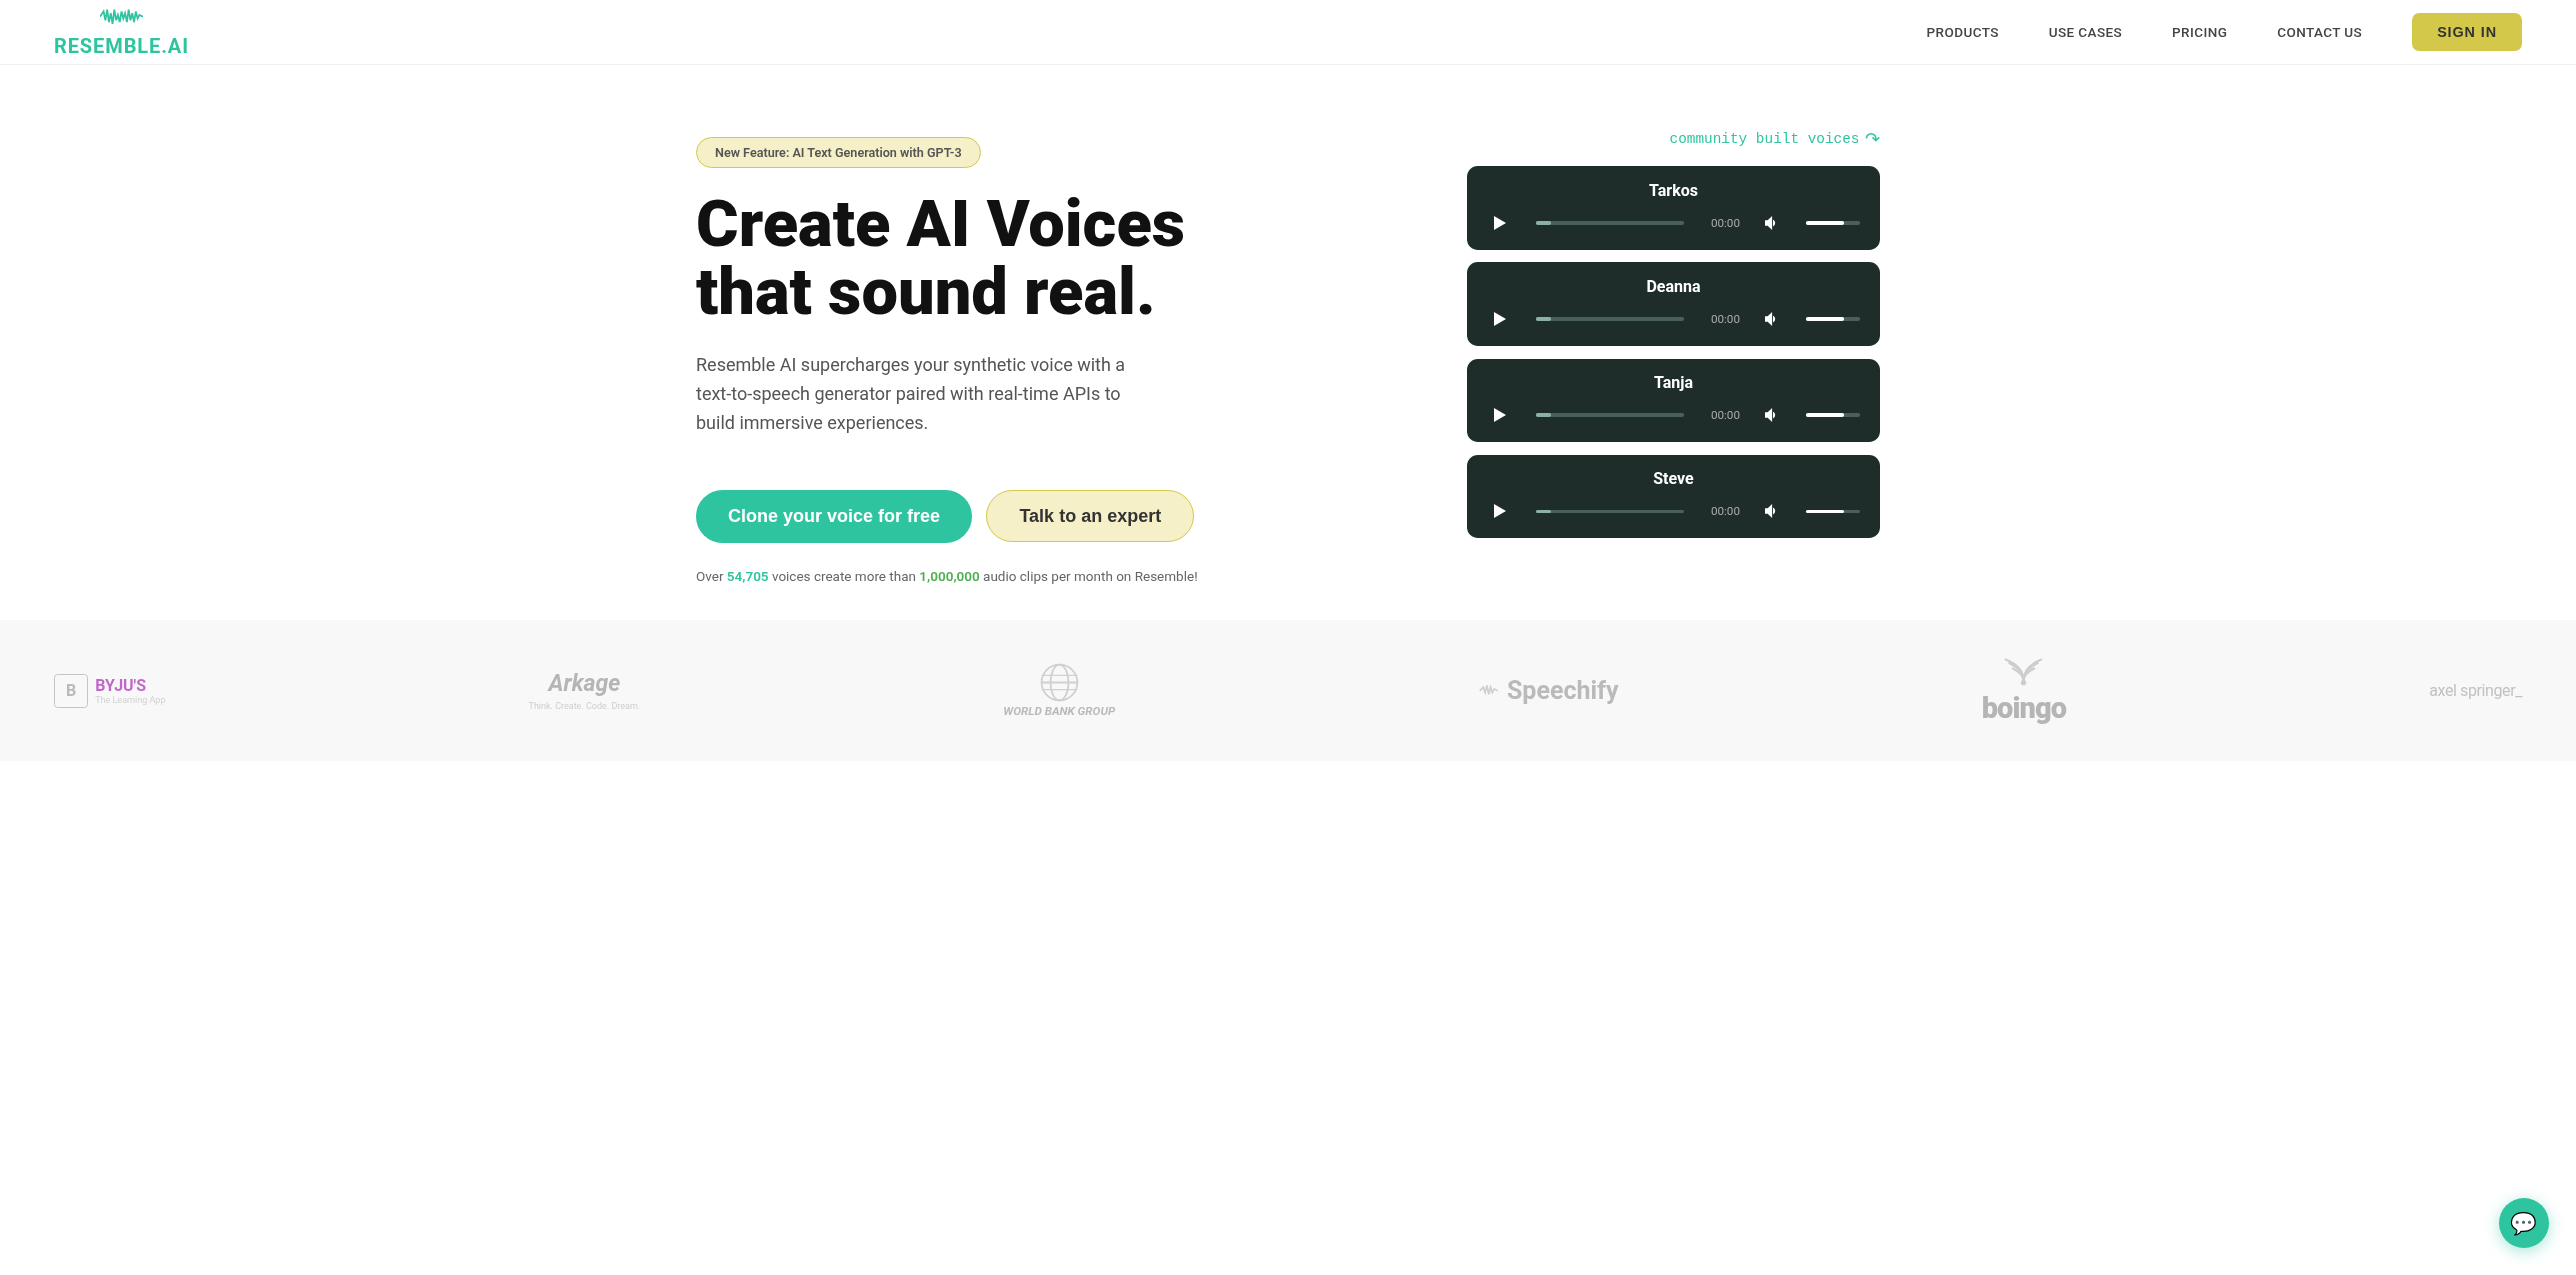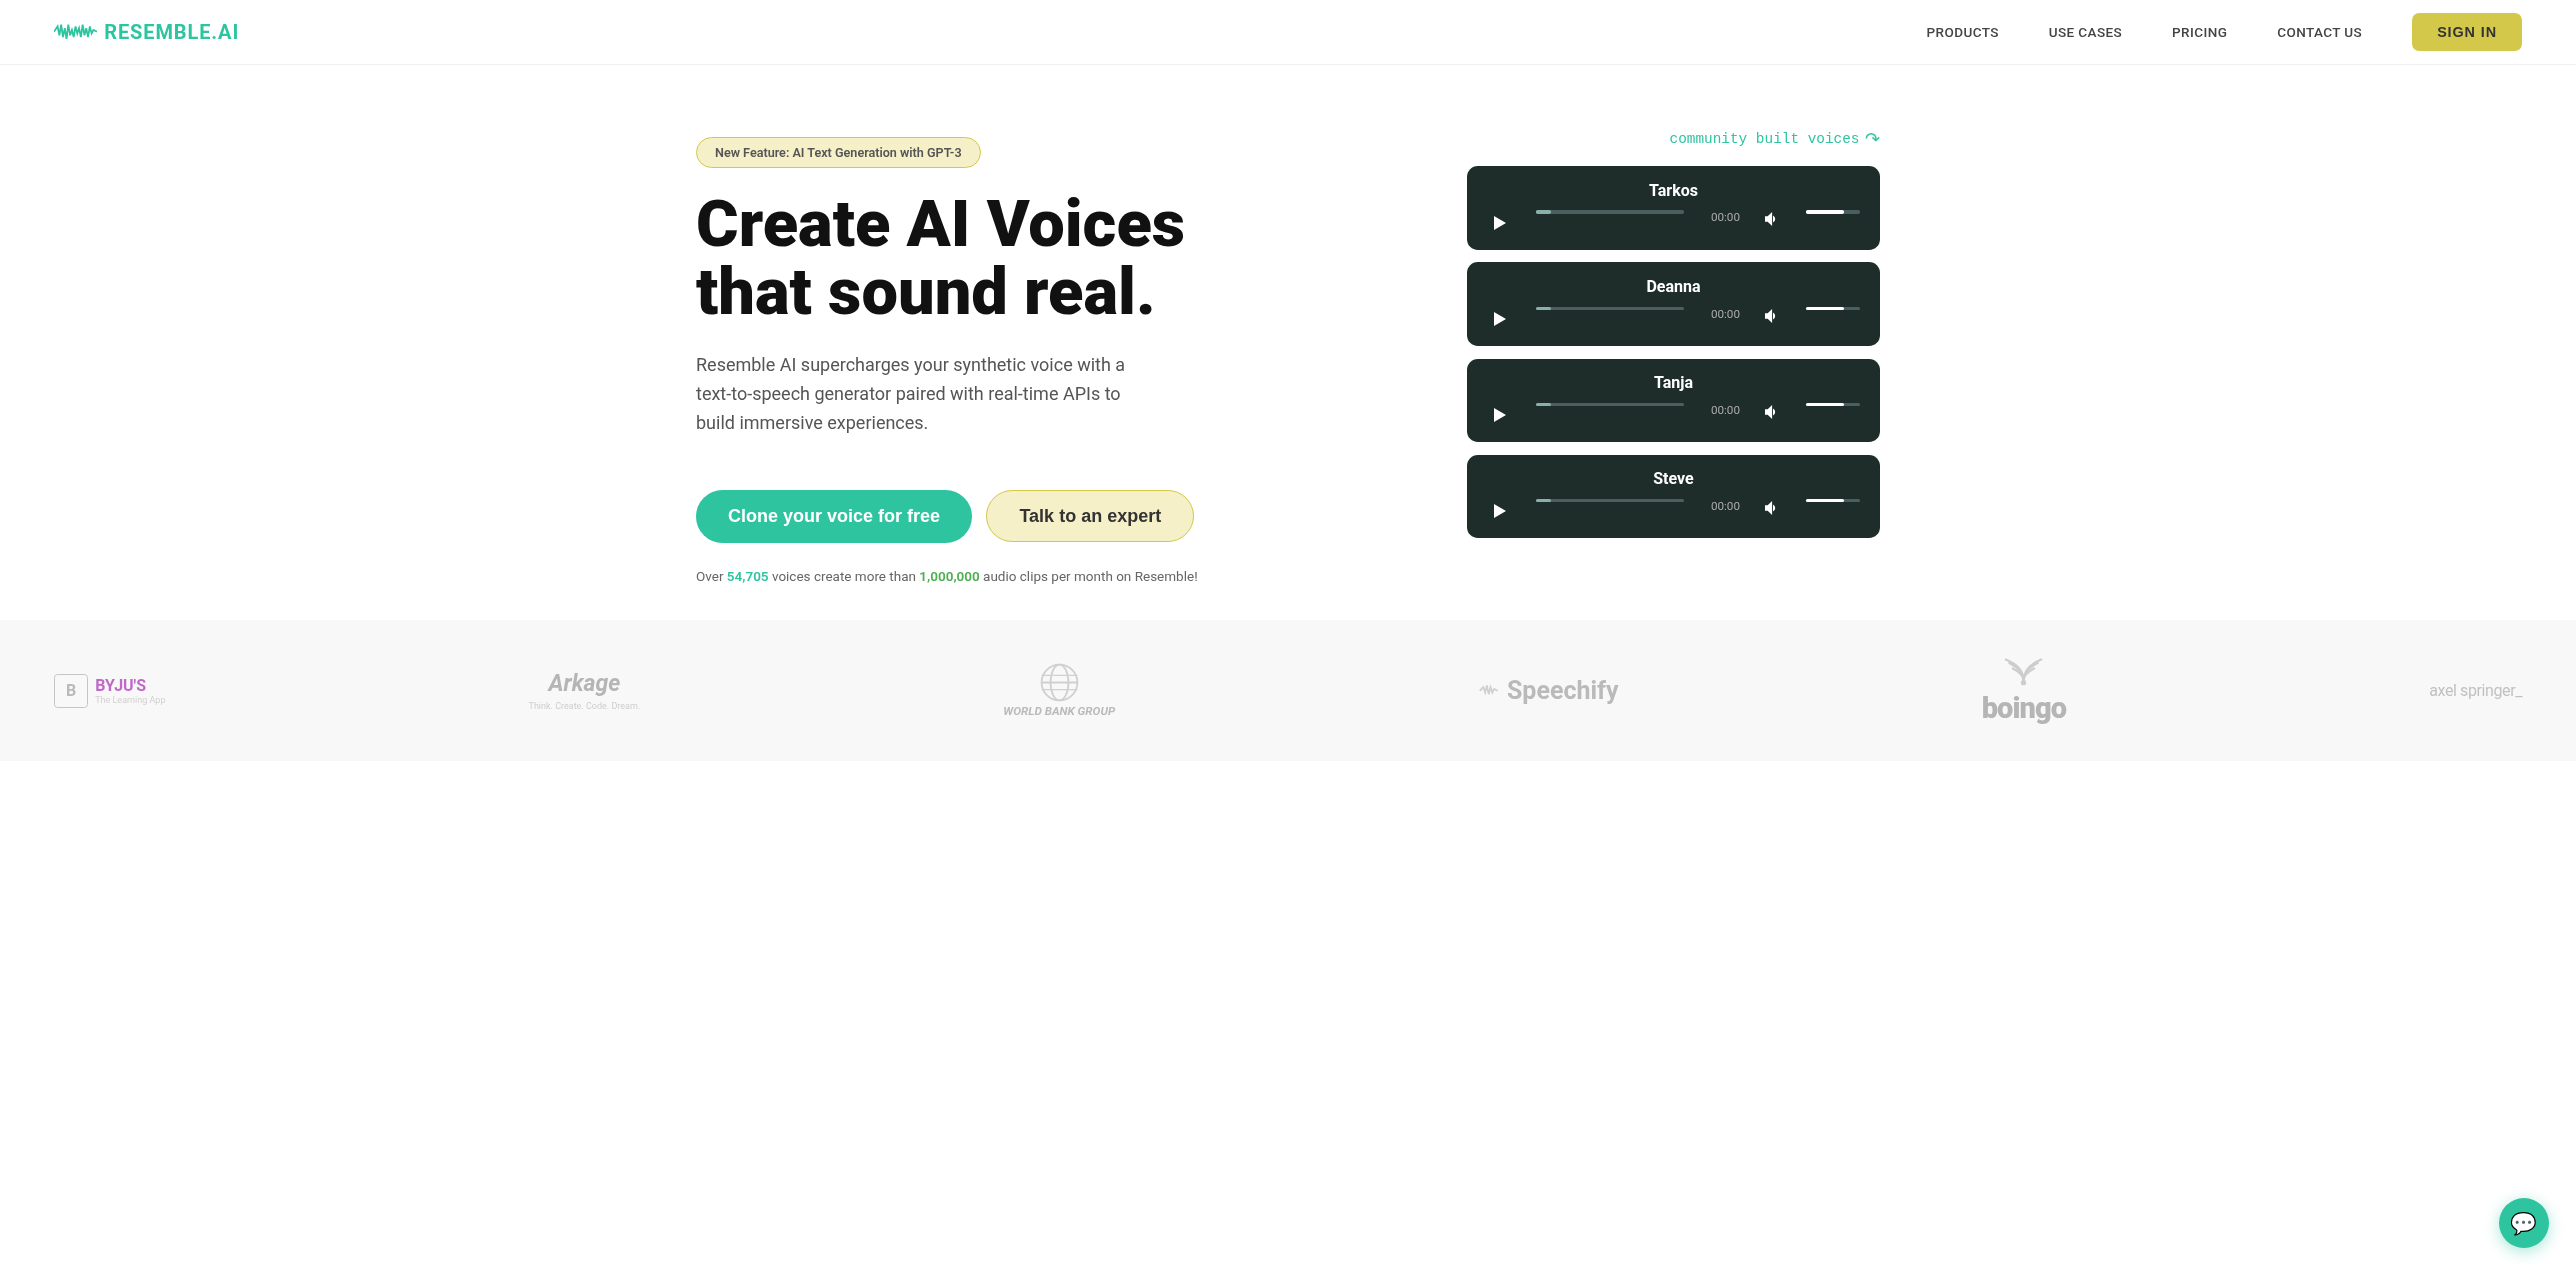--- a/index.html
+++ b/index.html
@@ -20,20 +20,21 @@
       border-bottom: 0.9px solid #f0f0f0;
       position: sticky;
       top: 0;
       background: #fff;
       z-index: 100;
     }
     .logo-area {
       display: flex;
       align-items: center;
       gap: 7.2px;
+      flex-direction: column;
     }
     .logo-wave {
       width: 43px;
       height: 21.5px;
     }
     .logo-text {
       font-size: 20px;
       font-weight: 700;
       color: #2ec4a0;
       letter-spacing: 0.9px;
@@ -180,21 +181,21 @@
       color: #fff;
     }
     .audio-card-name {
       font-size: 16px;
       font-weight: 700;
       text-align: center;
       margin-bottom: 10.8px;
     }
     .audio-controls {
       display: flex;
-      align-items: flex-start;
+      align-items: center;
       gap: 24px;
     }
     .play-btn {
       width: 25px;
       height: 25px;
       display: flex;
       align-items: center;
       justify-content: center;
       cursor: pointer;
       flex-shrink: 0;

